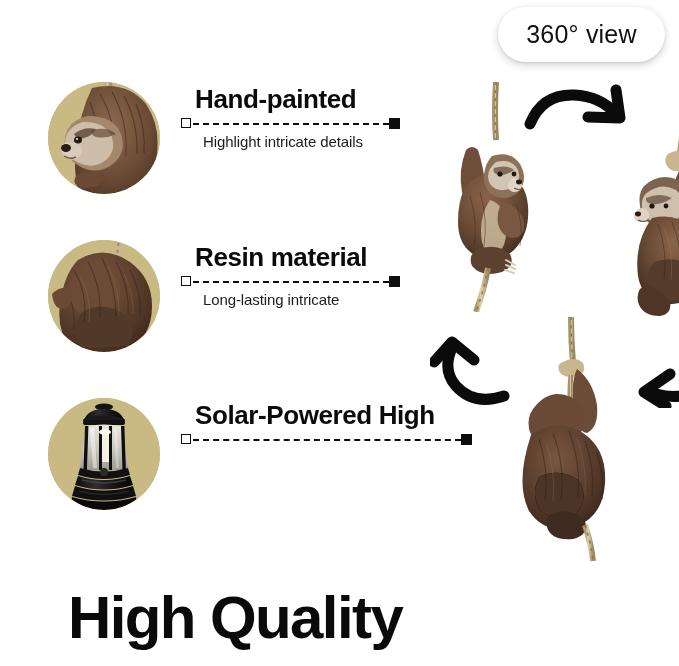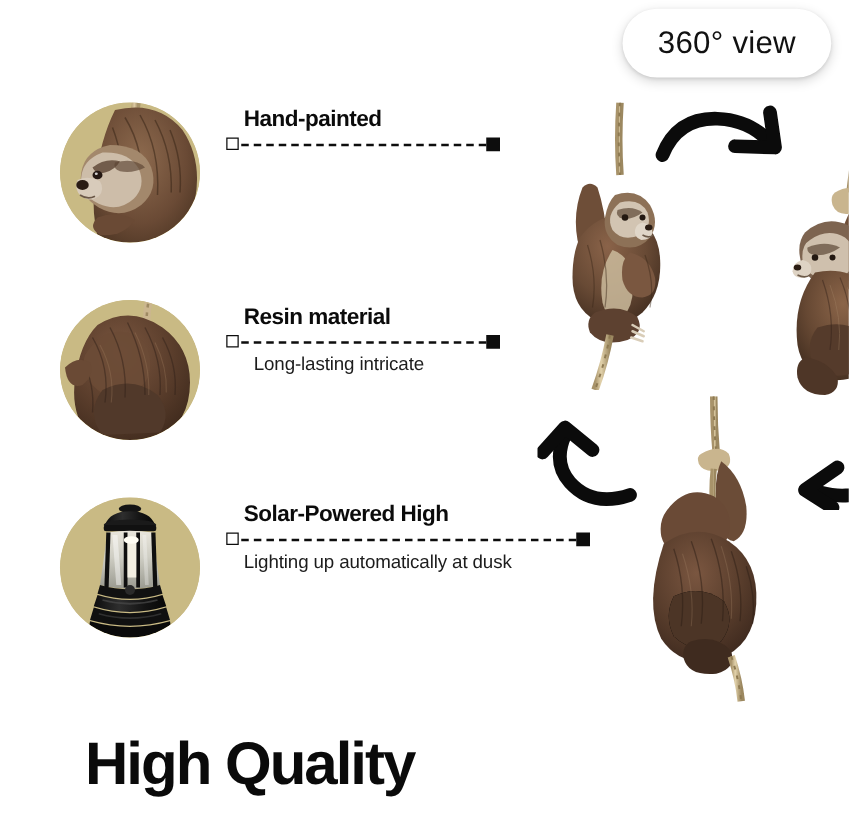--- a/index.html
+++ b/index.html
@@ -32,21 +32,21 @@
   .f3{top:398px;}
 
   .thumb{
     position:absolute;left:8px;top:0;width:112px;height:112px;
     border-radius:50%;background:#c9ba84;overflow:hidden;
   }
   .thumb-art{position:absolute;left:0;top:0;width:100%;height:100%;}
 
   .f-body{position:absolute;left:141px;top:4px;width:300px;}
   .f-title{
-    font-size:18px;font-weight:700;color:#0b0b0b;
+    font-size:26px;font-weight:700;color:#0b0b0b;
     letter-spacing:-0.4px;line-height:1.05;margin:0 0 4px 14px;
     white-space:nowrap;
   }
   .f-rule{position:relative;height:14px;margin:2px 0 1px 0;}
   .f-rule .dash{
     position:absolute;left:12px;top:6px;height:0;
     border-top:2px dashed #0d0d0d;
   }
   .f-rule .sq-open{
     position:absolute;left:0;top:1px;width:10px;height:10px;
@@ -72,21 +72,21 @@
   .s-bottom{left:95px;top:255px;width:130px;height:245px;}
 
   .arrow{position:absolute;}
   .a-top{left:106px;top:22px;width:110px;height:52px;}
   .a-bl{left:12px;top:272px;width:82px;height:74px;}
   .a-br{left:212px;top:272px;width:82px;height:74px;}
 
   
   .headline{
     position:absolute;left:28px;top:588px;
-    font-size:48px;font-weight:700;color:#0a0a0a;
+    font-size:60px;font-weight:700;color:#0a0a0a;
     letter-spacing:-1.6px;line-height:1;white-space:nowrap;
   }
 </style>
 </head>
 <body>
 
 <div class="stage">
 
   <div class="badge">
     <span class="badge-text">360° view</span>
@@ -142,20 +142,21 @@
         </g>
       </svg>
     </div>
     <div class="f-body">
       <div class="f-title">Hand-painted</div>
       <div class="f-rule r1">
         <span class="sq-open"></span>
         <span class="dash"></span>
         <span class="sq-fill"></span>
       </div>
+      <div class="f-sub">Highlight intricate details</div>
     </div>
   </div>
 
   <div class="feature f2">
     <div class="thumb">
       <svg class="thumb-art" viewBox="0 0 112 112">
         <defs>
           <clipPath id="clipc2">
               <circle cx="56" cy="56" r="56"></circle>
             </clipPath>
@@ -263,21 +264,20 @@
         </g>
       </svg>
     </div>
     <div class="f-body">
       <div class="f-title">Solar-Powered High</div>
       <div class="f-rule r3">
         <span class="sq-open"></span>
         <span class="dash"></span>
         <span class="sq-fill"></span>
       </div>
-      <div class="f-sub">Lighting up automatically at dusk</div>
     </div>
   </div>
 
   <div class="panel">
 
     <svg class="sloth s-top-left" viewBox="0 0 120 230">
       <defs>
         <linearGradient id="ropeV" x1="0" y1="0" x2="1" y2="0">
           <stop offset="0%" stop-color="#a8936a"></stop>
           <stop offset="40%" stop-color="#e2d2ab"></stop>

